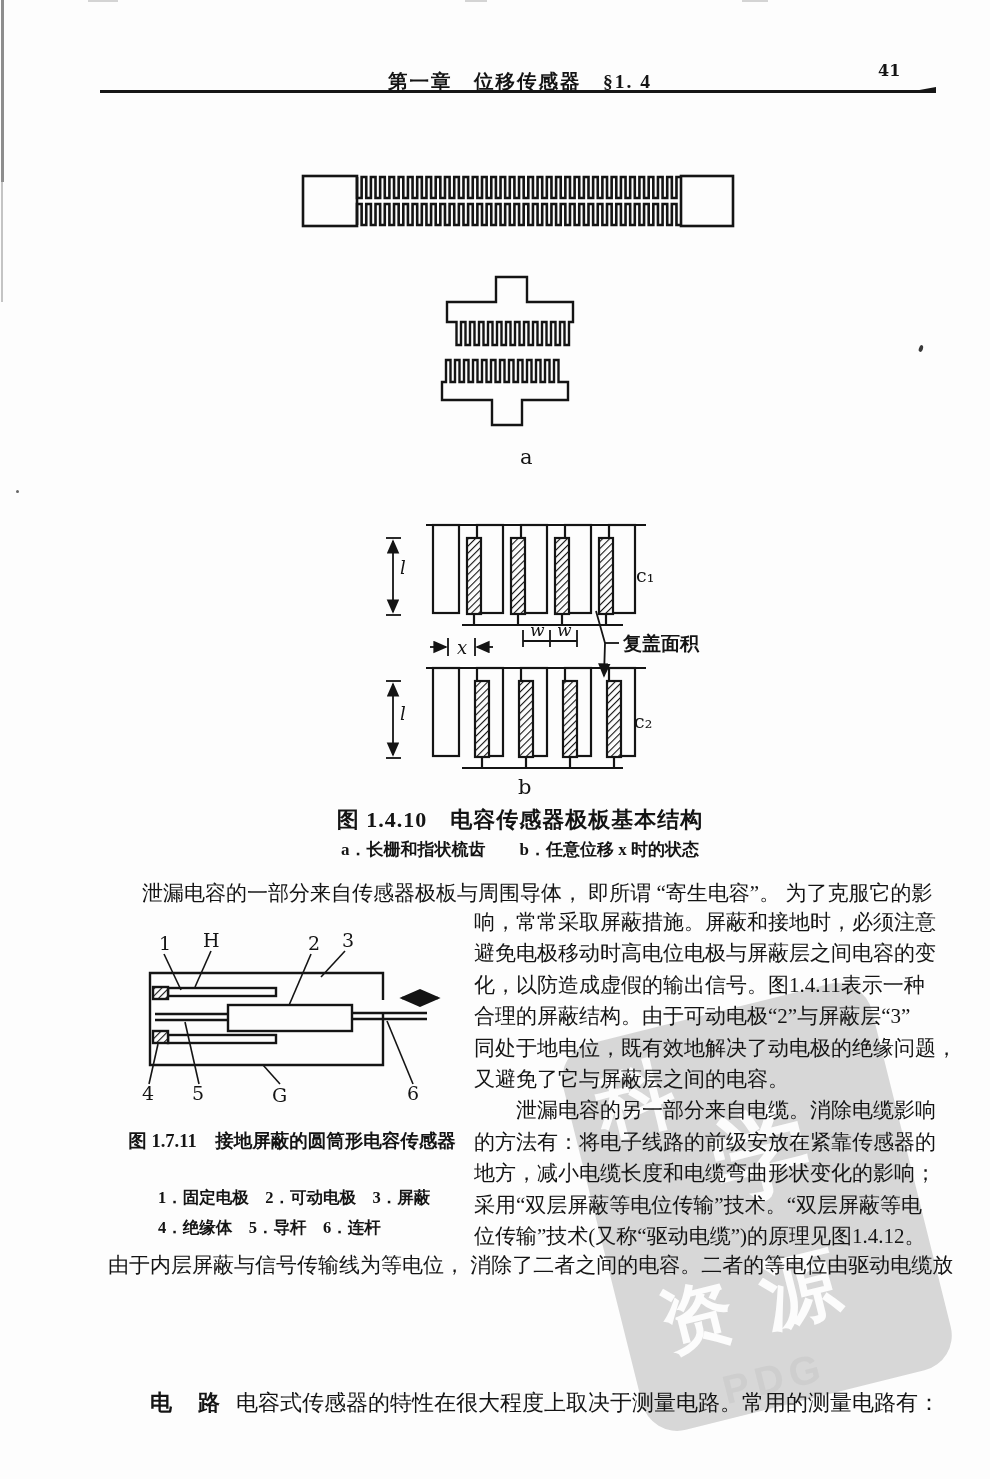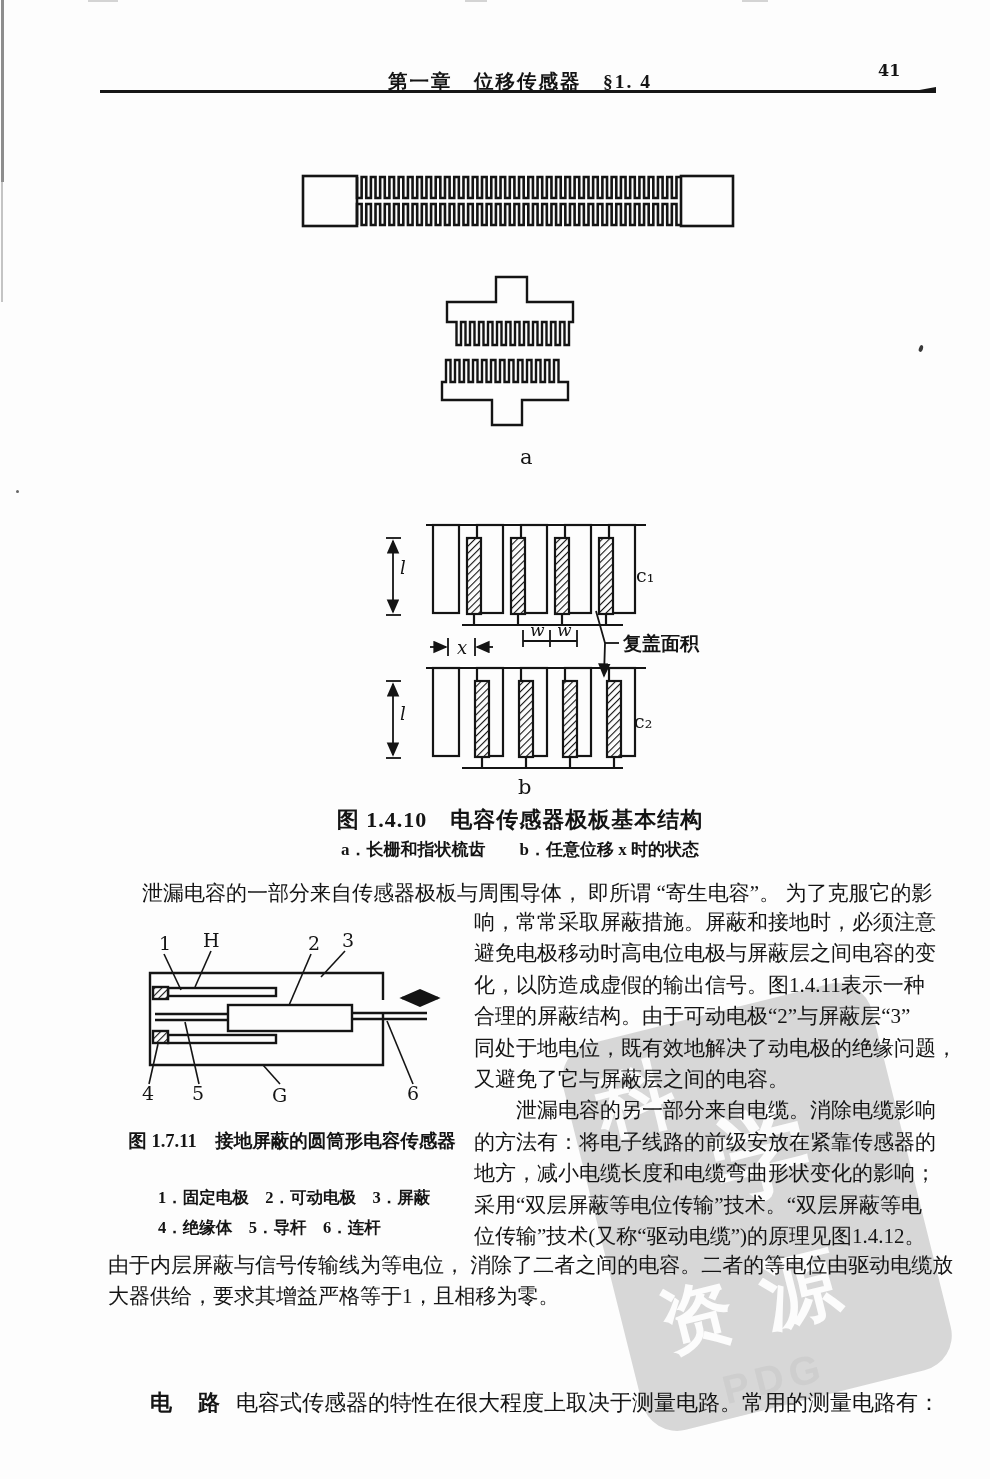--- a/index.html
+++ b/index.html
@@ -258,19 +258,18 @@
   </svg>
 
   <div class="abs cap11 z1">图 1.7.11　接地屏蔽的圆筒形电容传感器</div>
   <div class="abs legend11 z1">
     <div>1．固定电极　2．可动电极　3．屏蔽</div>
     <div>4．绝缘体　5．导杆　6．连杆</div>
   </div>
 
   <div class="abs bottomblock z1">
     <div class="bodyline">由于内层屏蔽与信号传输线为等电位， 消除了二者之间的电容。二者的等电位由驱动电缆放</div>
-    <div class="bodyline">大器供给，要求其增益严格等于1，且相移为零。</div>
   </div>
   <div class="abs headingline z1">
     <b>电　路</b><span>电容式传感器的特性在很大程度上取决于测量电路。常用的测量电路有：</span>
   </div>
 
 </div>
 
 </body></html>

